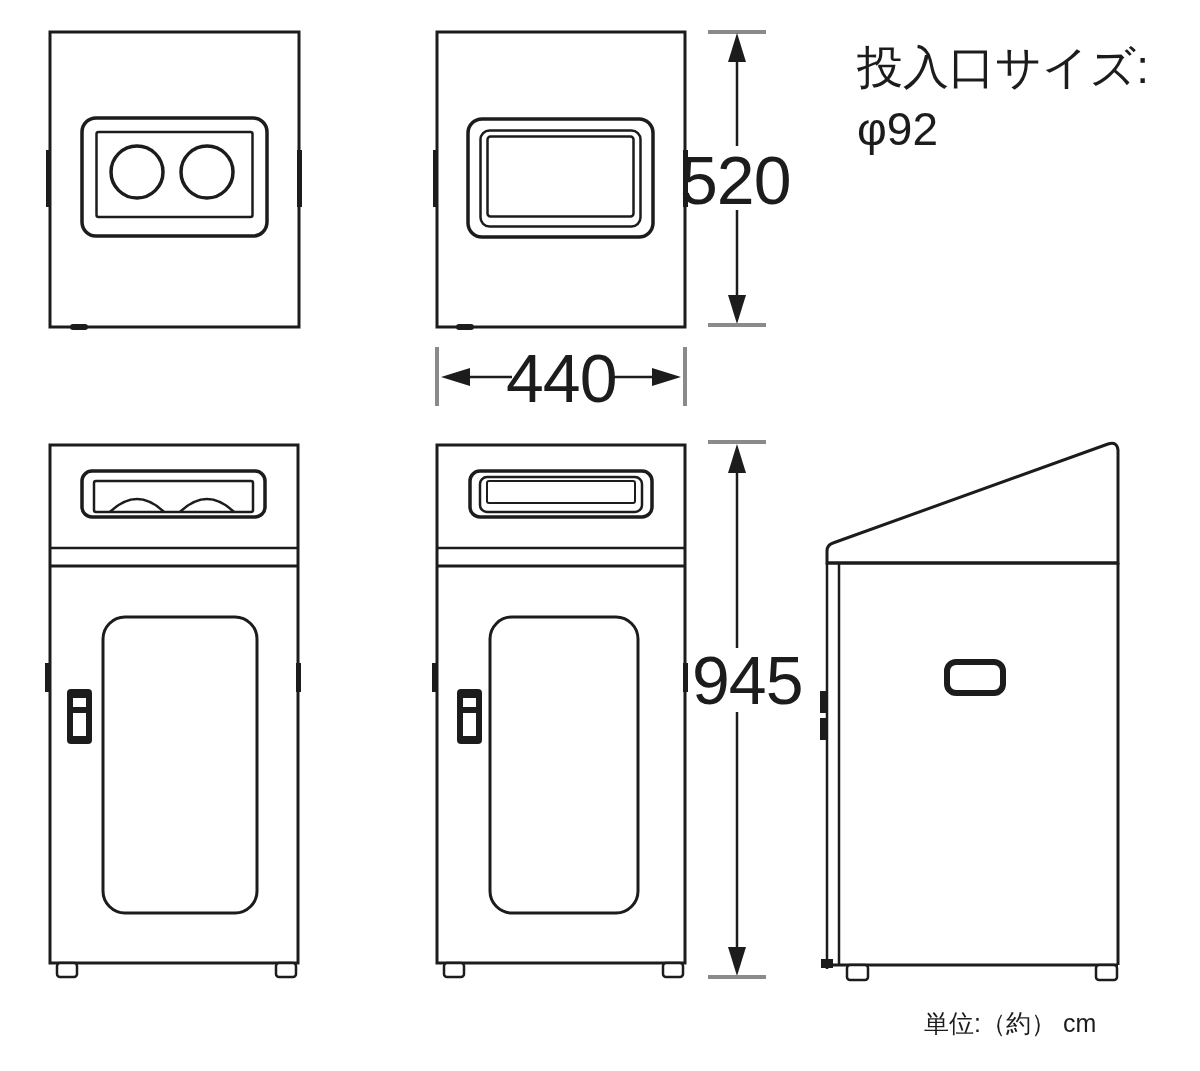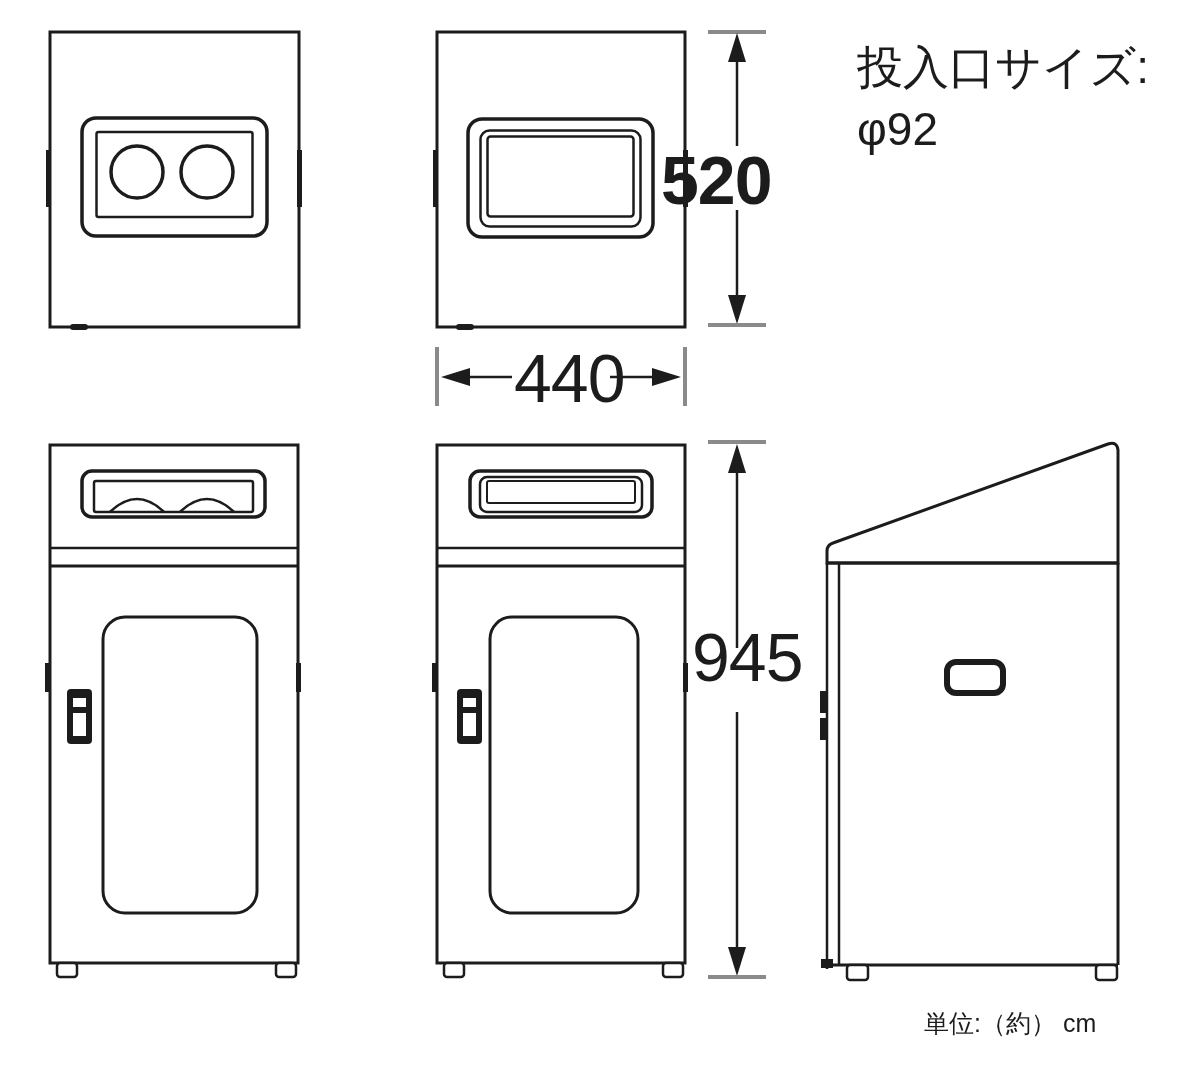--- a/index.html
+++ b/index.html
@@ -28,23 +28,23 @@
   .dim{
     position:absolute;
     width:110px;
     text-align:center;
     font-size:68px;
     line-height:1;
     letter-spacing:-1px;
     color:var(--text);
     white-space:nowrap;
   }
-  .dim-520{left:661px;top:146px;font-weight:bold;}
-  .dim-440{left:506px;top:344px;margin-left:8px;}
-  .dim-945{left:692px;top:623px;text-align:center;}
+  .dim-520{left:680px;top:146px;}
+  .dim-440{left:506px;top:344px;}
+  .dim-945{left:692px;top:646px;text-align:center;}
   .annotation{
     position:absolute;left:857px;top:36px;
     font-size:46px;line-height:62px;
     color:var(--text);white-space:nowrap;
   }
   .unit-note{
     position:absolute;left:924px;top:1008px;
     font-size:25px;line-height:1.2;
     color:var(--text);white-space:nowrap;
   }

